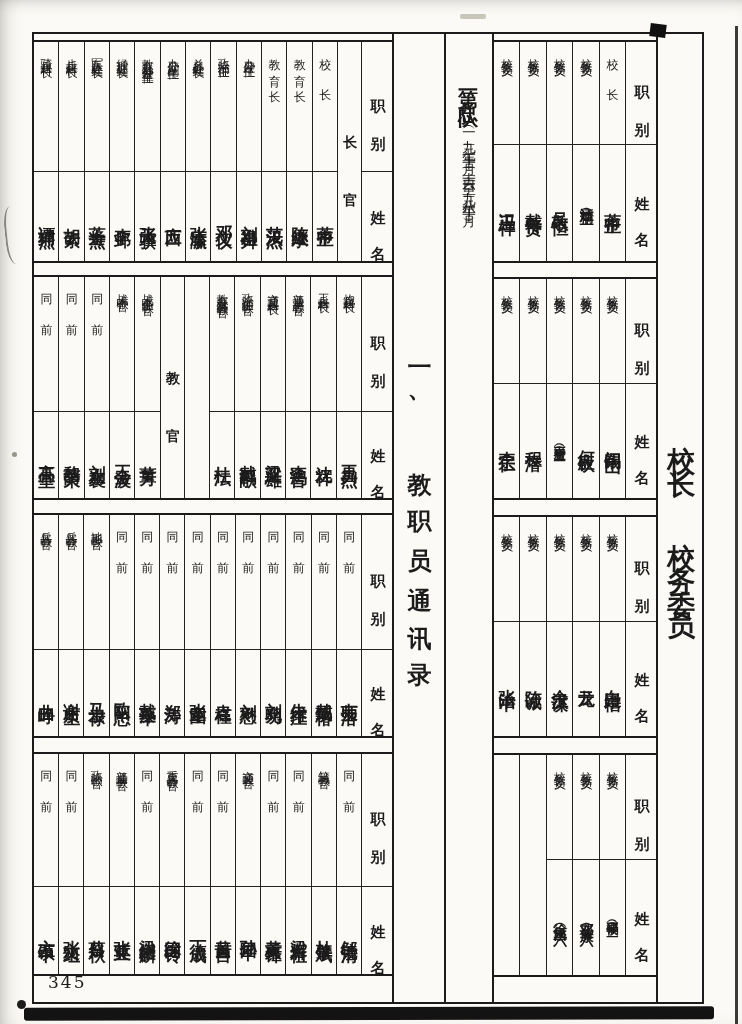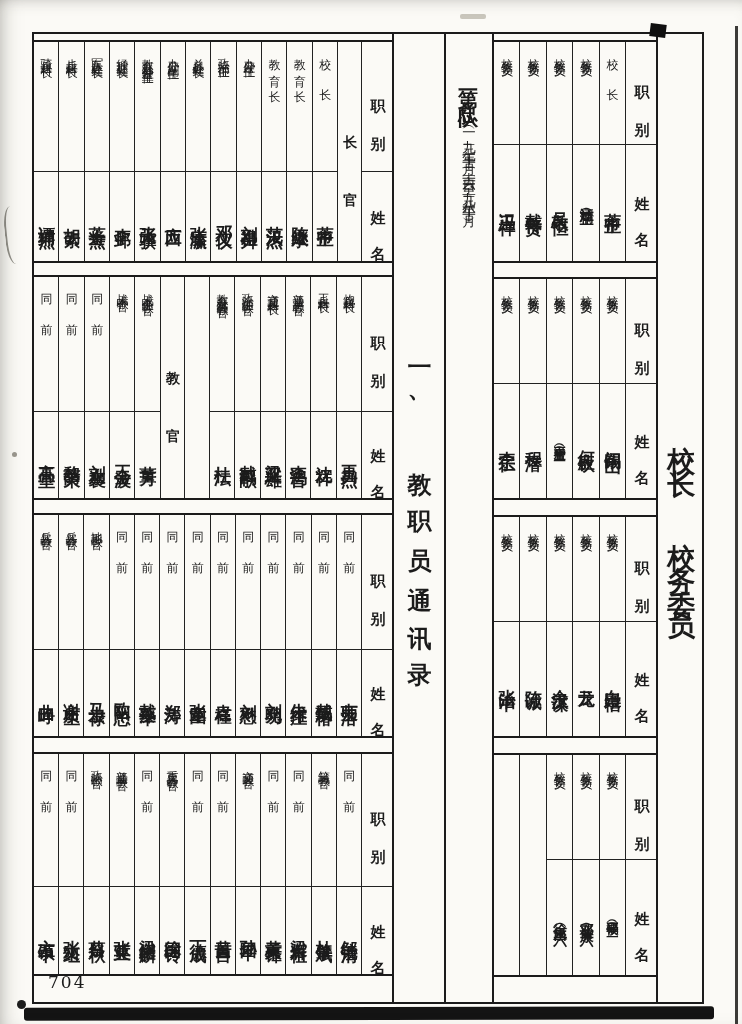--- a/index.html
+++ b/index.html
@@ -733,21 +733,21 @@
   </div>
 
   <div class="strip heading-strip">
     <span class="vtext heading">一、教职员通讯录</span>
   </div>
 
   <div class="strip side-strip">
     <span class="vtext side-label">校长、校务委员</span>
   </div>
 
-  <div class="pagenum">704</div>
+  <div class="pagenum">345</div>
 
   <div class="art art-bottom"></div>
   <div class="art art-corner"></div>
   <div class="art art-rightline"></div>
   <div class="art art-bl"></div>
   <div class="art art-paren"></div>
   <div class="art art-dot1"></div>
   <div class="art art-dot2"></div>
 </div>
 

